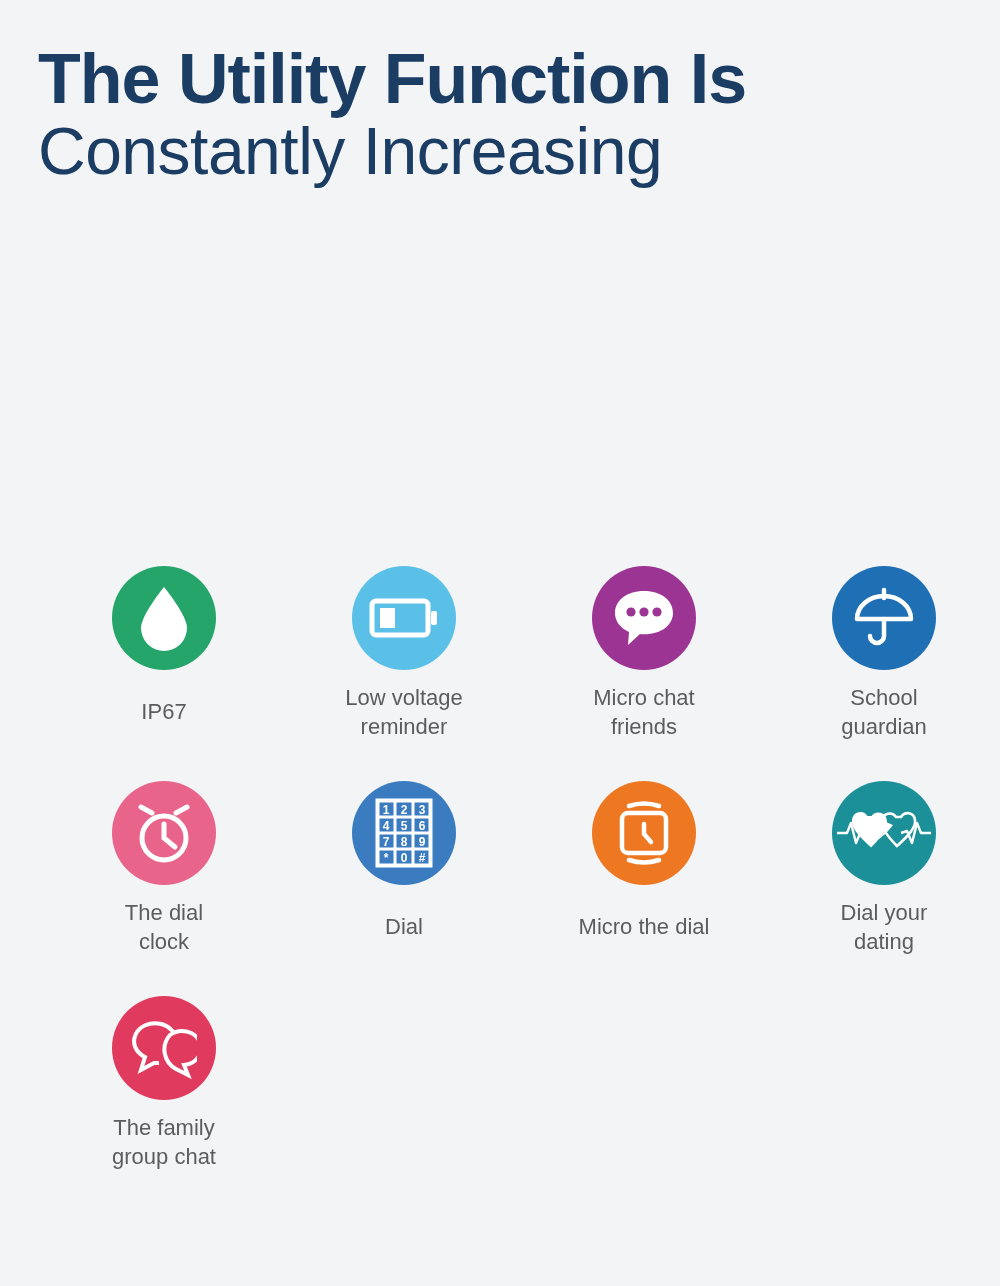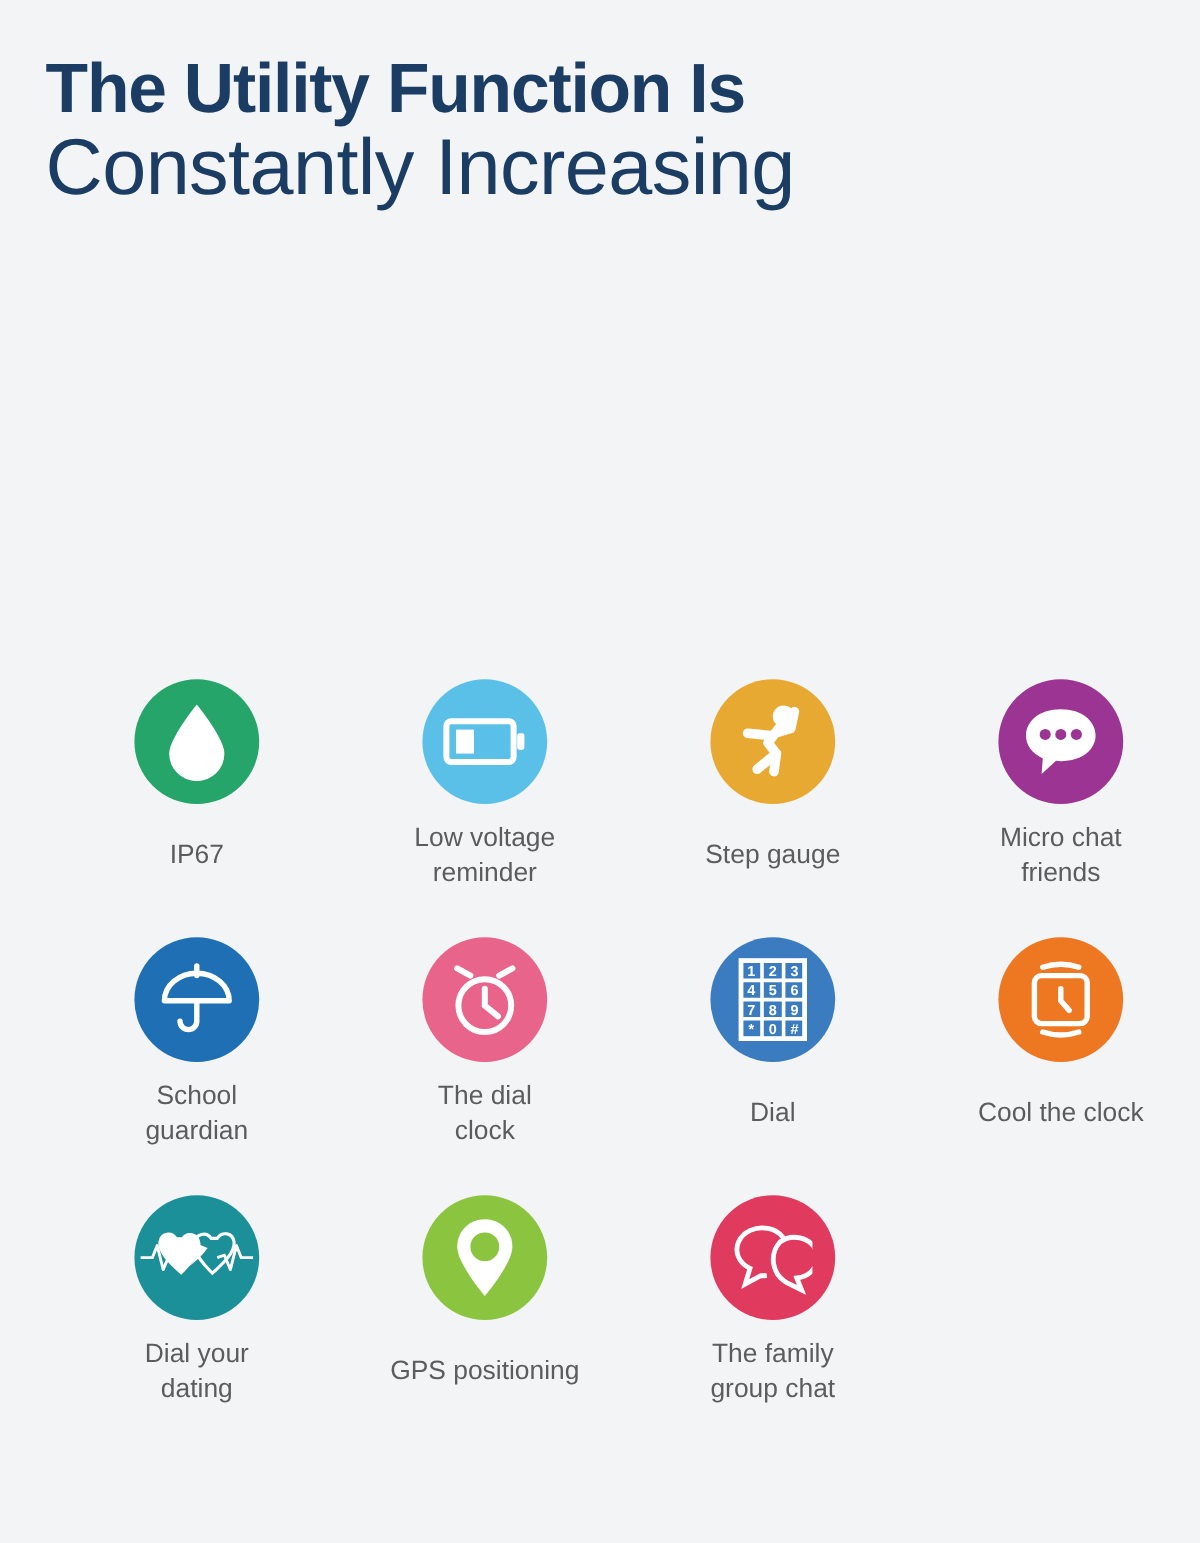--- a/index.html
+++ b/index.html
@@ -23,21 +23,21 @@
   
   .heading {
     position: absolute;
     left: 38px;
     top: 44px;
     width: 930px;
   }
   .heading-line1 {
     font-family: "Liberation Sans", sans-serif;
     font-weight: bold;
-    font-size: 58px;
+    font-size: 70px;
     line-height: 1.02;
     letter-spacing: -1px;
     color: #1b3d63;
     white-space: nowrap;
   }
   .heading-line2 {
     font-family: "Liberation Sans", sans-serif;
     font-weight: normal;
     font-size: 66px;
     line-height: 1.12;
@@ -119,34 +119,20 @@
         <svg width="70" height="44" viewBox="0 0 70 44" aria-hidden="true">
           <rect x="3" y="5" width="56" height="34" rx="4" ry="4" fill="none" stroke="#ffffff" stroke-width="5"></rect>
           <rect x="11" y="12" width="15" height="20" fill="#ffffff"></rect>
           <rect x="62" y="15" width="6" height="14" rx="2" ry="2" fill="#ffffff"></rect>
         </svg>
       </div>
       <div class="feature-label">Low voltage
 reminder</div>
     </div>
 
-    <div class="feature-cell">
-      <div class="feature-icon-circle" style="background:#e8a933">
-        <svg width="62" height="66" viewBox="0 0 62 66" aria-hidden="true">
-          <g fill="none" stroke="#ffffff" stroke-width="8" stroke-linecap="round" stroke-linejoin="round">
-            <path d="M36 22 L27 34 L34 43 L32 58"></path>
-            <path d="M34 43 L18 56"></path>
-            <path d="M29 28 L10 26"></path>
-            <path d="M33 26 L46 22 L49 8"></path>
-          </g>
-          <circle cx="40" cy="12" r="9" fill="#ffffff"></circle>
-        </svg>
-      </div>
-      <div class="feature-label">Step gauge</div>
-    </div>
 
     <div class="feature-cell">
       <div class="feature-icon-circle" style="background:#9c3494">
         <svg width="64" height="62" viewBox="0 0 64 62" aria-hidden="true">
           <path d="M32 4 C14 4 3 14 3 26 C3 34 8 41 17 45 L16 58 L28 47 C29.3 47.2 30.6 47.3 32 47.3 C50 47.3 61 37.6 61 26 C61 14 50 4 32 4 Z" fill="#ffffff"></path>
           <circle cx="19" cy="25" r="4.6" fill="#9c3494"></circle>
           <circle cx="32" cy="25" r="4.6" fill="#9c3494"></circle>
           <circle cx="45" cy="25" r="4.6" fill="#9c3494"></circle>
         </svg>
       </div>
@@ -217,46 +203,37 @@
       <div class="feature-icon-circle" style="background:#ee7722">
         <svg width="62" height="68" viewBox="0 0 62 68" aria-hidden="true">
           <g fill="none" stroke="#ffffff" stroke-width="4.5" stroke-linecap="round">
             <rect x="9" y="14" width="44" height="40" rx="6" ry="6"></rect>
             <path d="M16 7 Q31 2 46 7"></path>
             <path d="M16 61 Q31 66 46 61"></path>
             <path d="M31 25 L31 35 L38 43"></path>
           </g>
         </svg>
       </div>
-      <div class="feature-label">Cool the clock</div>
+      <div class="feature-label">Micro the dial</div>
     </div>
 
     <div class="feature-cell">
       <div class="feature-icon-circle" style="background:#1c9099">
         <svg width="94" height="56" viewBox="0 0 94 56" aria-hidden="true">
           <path d="M0 28 L10 28 L14 18 L19 38 L24 26 L30 28" fill="none" stroke="#ffffff" stroke-width="2.4" stroke-linejoin="round"></path>
           <path d="M94 28 L84 28 L80 18 L75 38 L70 26 L64 28" fill="none" stroke="#ffffff" stroke-width="2.4" stroke-linejoin="round"></path>
           <path d="M30 12 C26 6 17 7 16 15 C15 23 24 32 34 41 C42 33 50 24 49 16 C48 8 39 6 35 12 Z" fill="#ffffff" stroke="#ffffff" stroke-width="2"></path>
           <path d="M64 12 C68 6 77 7 78 15 C79 23 70 32 60 41 C52 33 44 24 45 16 C46 8 55 6 59 12 Z" fill="none" stroke="#ffffff" stroke-width="2.6"></path>
           <path d="M49 17 C50 24 45 30 41 35 C46 31 52 26 56 20 Z" fill="#ffffff"></path>
         </svg>
       </div>
       <div class="feature-label">Dial your
 dating</div>
     </div>
 
-    <div class="feature-cell">
-      <div class="feature-icon-circle" style="background:#8bc540">
-        <svg width="52" height="68" viewBox="0 0 52 68" aria-hidden="true">
-          <path d="M26 2 C13 2 3 12 3 25 C3 39 26 66 26 66 C26 66 49 39 49 25 C49 12 39 2 26 2 Z" fill="#ffffff"></path>
-          <circle cx="26" cy="25" r="12" fill="#8bc540"></circle>
-        </svg>
-      </div>
-      <div class="feature-label">GPS positioning</div>
-    </div>
 
     <div class="feature-cell">
       <div class="feature-icon-circle" style="background:#e03a5e">
         <svg width="66" height="62" viewBox="0 0 66 62" aria-hidden="true">
           <path d="M45 26 A21 18 0 1 0 14 40 L10 53 L23 46 A27 27 0 0 0 28 46" fill="none" stroke="#ffffff" stroke-width="4"></path>
           <path d="M39 18 A19 17 0 1 1 53 48 L57 58 L45 52 A22 22 0 0 1 39 18 Z" fill="#e03a5e" stroke="#ffffff" stroke-width="4"></path>
         </svg>
       </div>
       <div class="feature-label">The family
 group chat</div>

